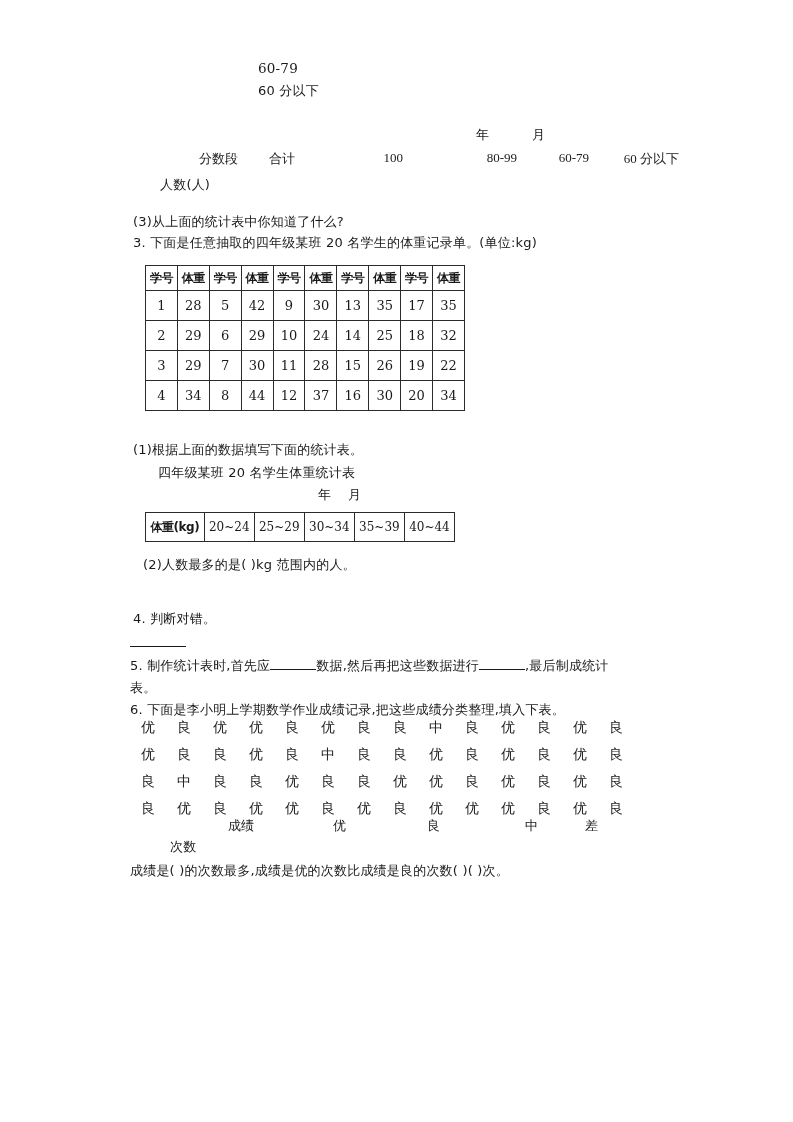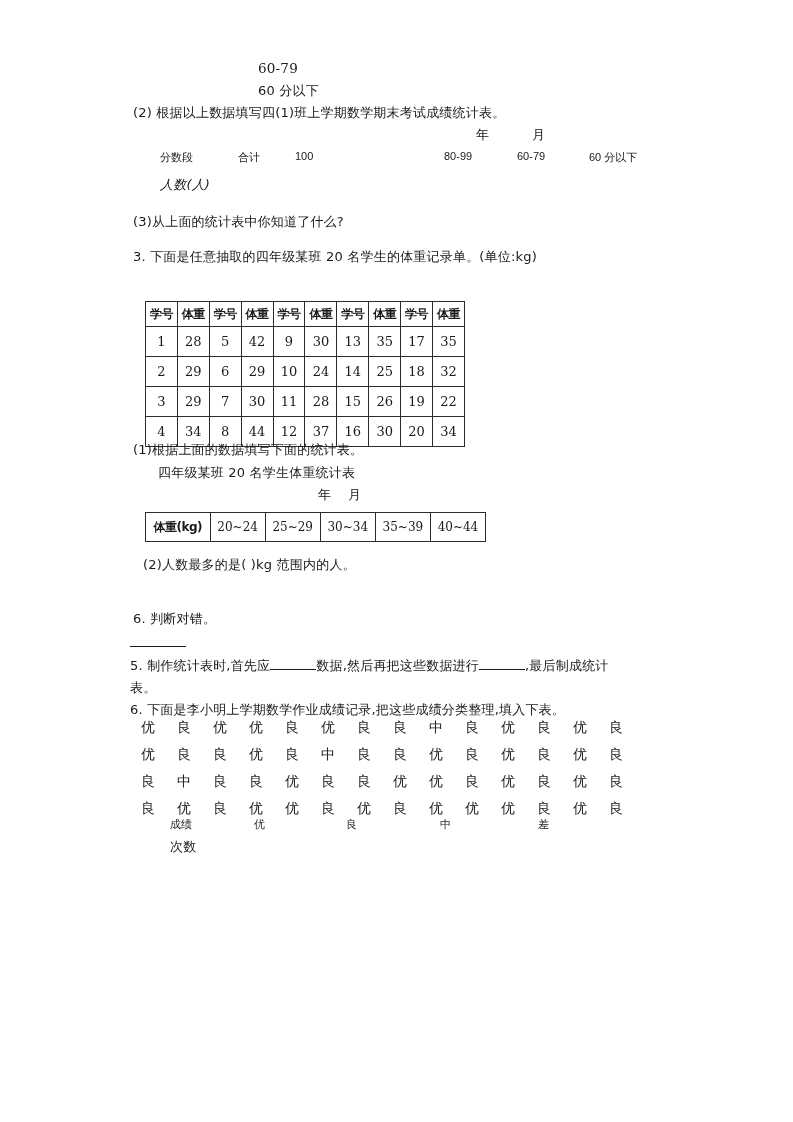--- a/index.html
+++ b/index.html
@@ -58,40 +58,40 @@
     padding: 0;
     color: #1a1a1a;
   }
   table.grid td.hd {
     font-family: "DejaVu Sans", "Liberation Sans", sans-serif;
     font-size: 12px;
     font-weight: 600;
     letter-spacing: -0.5px;
   }
   
-  #weight-record-table { left: 145px; top: 265px; width: 320px; margin-top: 36px; }
+  #weight-record-table { left: 145px; top: 265px; width: 320px; }
   #weight-record-table td { height: 29px; }
   #weight-record-table td.hd { height: 24px; }
   
-  #weight-stats-table { left: 145px; top: 512px; width: 341px; padding-left: 44px; }
+  #weight-stats-table { left: 145px; top: 512px; width: 310px; padding-left: 44px; }
   #weight-stats-table td { height: 28px; }
   #weight-stats-table td.rng {
     font-family: "DejaVu Serif", "Liberation Serif", serif;
     font-size: 12px;
   }
   
   .prow {
     position: absolute;
     display: flex;
     white-space: nowrap;
   }
   .prow .cell {
-    font-family: Liberation Sans, sans-serif;
-    font-size: 11px;
-    text-align: left;
+    font-family: Liberation Serif, serif;
+    font-size: 13px;
+    text-align: right;
   }
   
   .gradeline {
     position: absolute;
     display: flex;
     white-space: nowrap;
   }
   .gradeline span {
     display: inline-block;
     width: 36px;
@@ -101,39 +101,38 @@
   }
 </style>
 </head>
 <body>
 
 <div class="page">
 
   <div class="ln mix" style="left:258px; top:62px;">60-79</div>
   <div class="ln cjk" style="left:258px; top:84px;">60 分以下</div>
 
-  <div class="ln cjk" style="left:133px; top:106px;">(2) 根据以上数据填写四(1)班上学期数学期末考试成绩统计表。</div>
 
   <div class="ln cjk" style="left:476px; top:128px;">年</div>
   <div class="ln cjk" style="left:532px; top:128px;">月</div>
 
   <div class="prow" style="left:160px; top:150px;">
     <div class="cell" style="width:78px;">分数段</div>
     <div class="cell" style="width:57px;">合计</div>
     <div class="cell" style="width:108px;">100</div>
     <div class="cell" style="width:73px;margin-left:41px;">80-99</div>
     <div class="cell" style="width:72px;">60-79</div>
     <div class="cell" style="width:90px;">60 分以下</div>
   </div>
 
-  <div class="ln cjk" style="left:160px; top:178px;font-style:italic;">人数(人)</div>
+  <div class="ln cjk" style="left:160px; top:178px;">人数(人)</div>
 
   <div class="ln cjk" style="left:133px; top:215px;text-align:center;">(3)从上面的统计表中你知道了什么?</div>
 
-  <div class="ln cjk" style="left:133px; top:250px;">3. 下面是任意抽取的四年级某班 20 名学生的体重记录单。(单位:kg)</div>
+  <div class="ln cjk" style="left:133px; top:236px;">3. 下面是任意抽取的四年级某班 20 名学生的体重记录单。(单位:kg)</div>
 
   <table class="grid" id="weight-record-table">
     <colgroup>
       <col style="width:10%">
         <col style="width:10%">
       <col style="width:10%">
         <col style="width:10%">
       <col style="width:10%">
         <col style="width:10%">
       <col style="width:10%">
@@ -228,21 +227,21 @@
         <td class="rng">25~29</td>
         <td class="rng">30~34</td>
         <td class="rng">35~39</td>
         <td class="rng">40~44</td>
       </tr>
     </tbody>
   </table>
 
   <div class="ln cjk" style="left:133px; top:558px;margin-left:10px;">(2)人数最多的是(      )kg 范围内的人。</div>
 
-  <div class="ln cjk" style="left:133px; top:612px;">6. 判断对错。</div>
+  <div class="ln cjk" style="left:133px; top:612px;">4. 判断对错。</div>
 
   <div class="ln cjk" style="left:130px; top:635px;">
     <span class="blank-u" style="width:56px; height:11px;"></span>
   </div>
 
   <div class="ln cjk" style="left:130px; top:658px;">
     <span>5. 制作统计表时,首先应</span><span class="blank-u" style="width:46px; height:11px;"></span><span>数据,然后再把这些数据进行</span><span class="blank-u" style="width:46px; height:11px;"></span><span>,最后制成统计</span>
   </div>
   <div class="ln cjk" style="left:130px; top:681px;">表。</div>
 
@@ -319,14 +318,15 @@
   <div class="prow" style="left:170px; top:817px;">
     <div class="cell" style="width:84px;">成绩</div>
     <div class="cell" style="width:92px;">优</div>
     <div class="cell" style="width:94px;">良</div>
     <div class="cell" style="width:98px;">中</div>
     <div class="cell" style="width:60px;">差</div>
   </div>
 
   <div class="ln cjk" style="left:170px; top:840px;">次数</div>
 
+  <div class="ln cjk" style="left:130px; top:864px;">成绩是(    )的次数最多,成绩是优的次数比成绩是良的次数(    )(    )次。</div>
 
 </div>
 
 </body></html>

